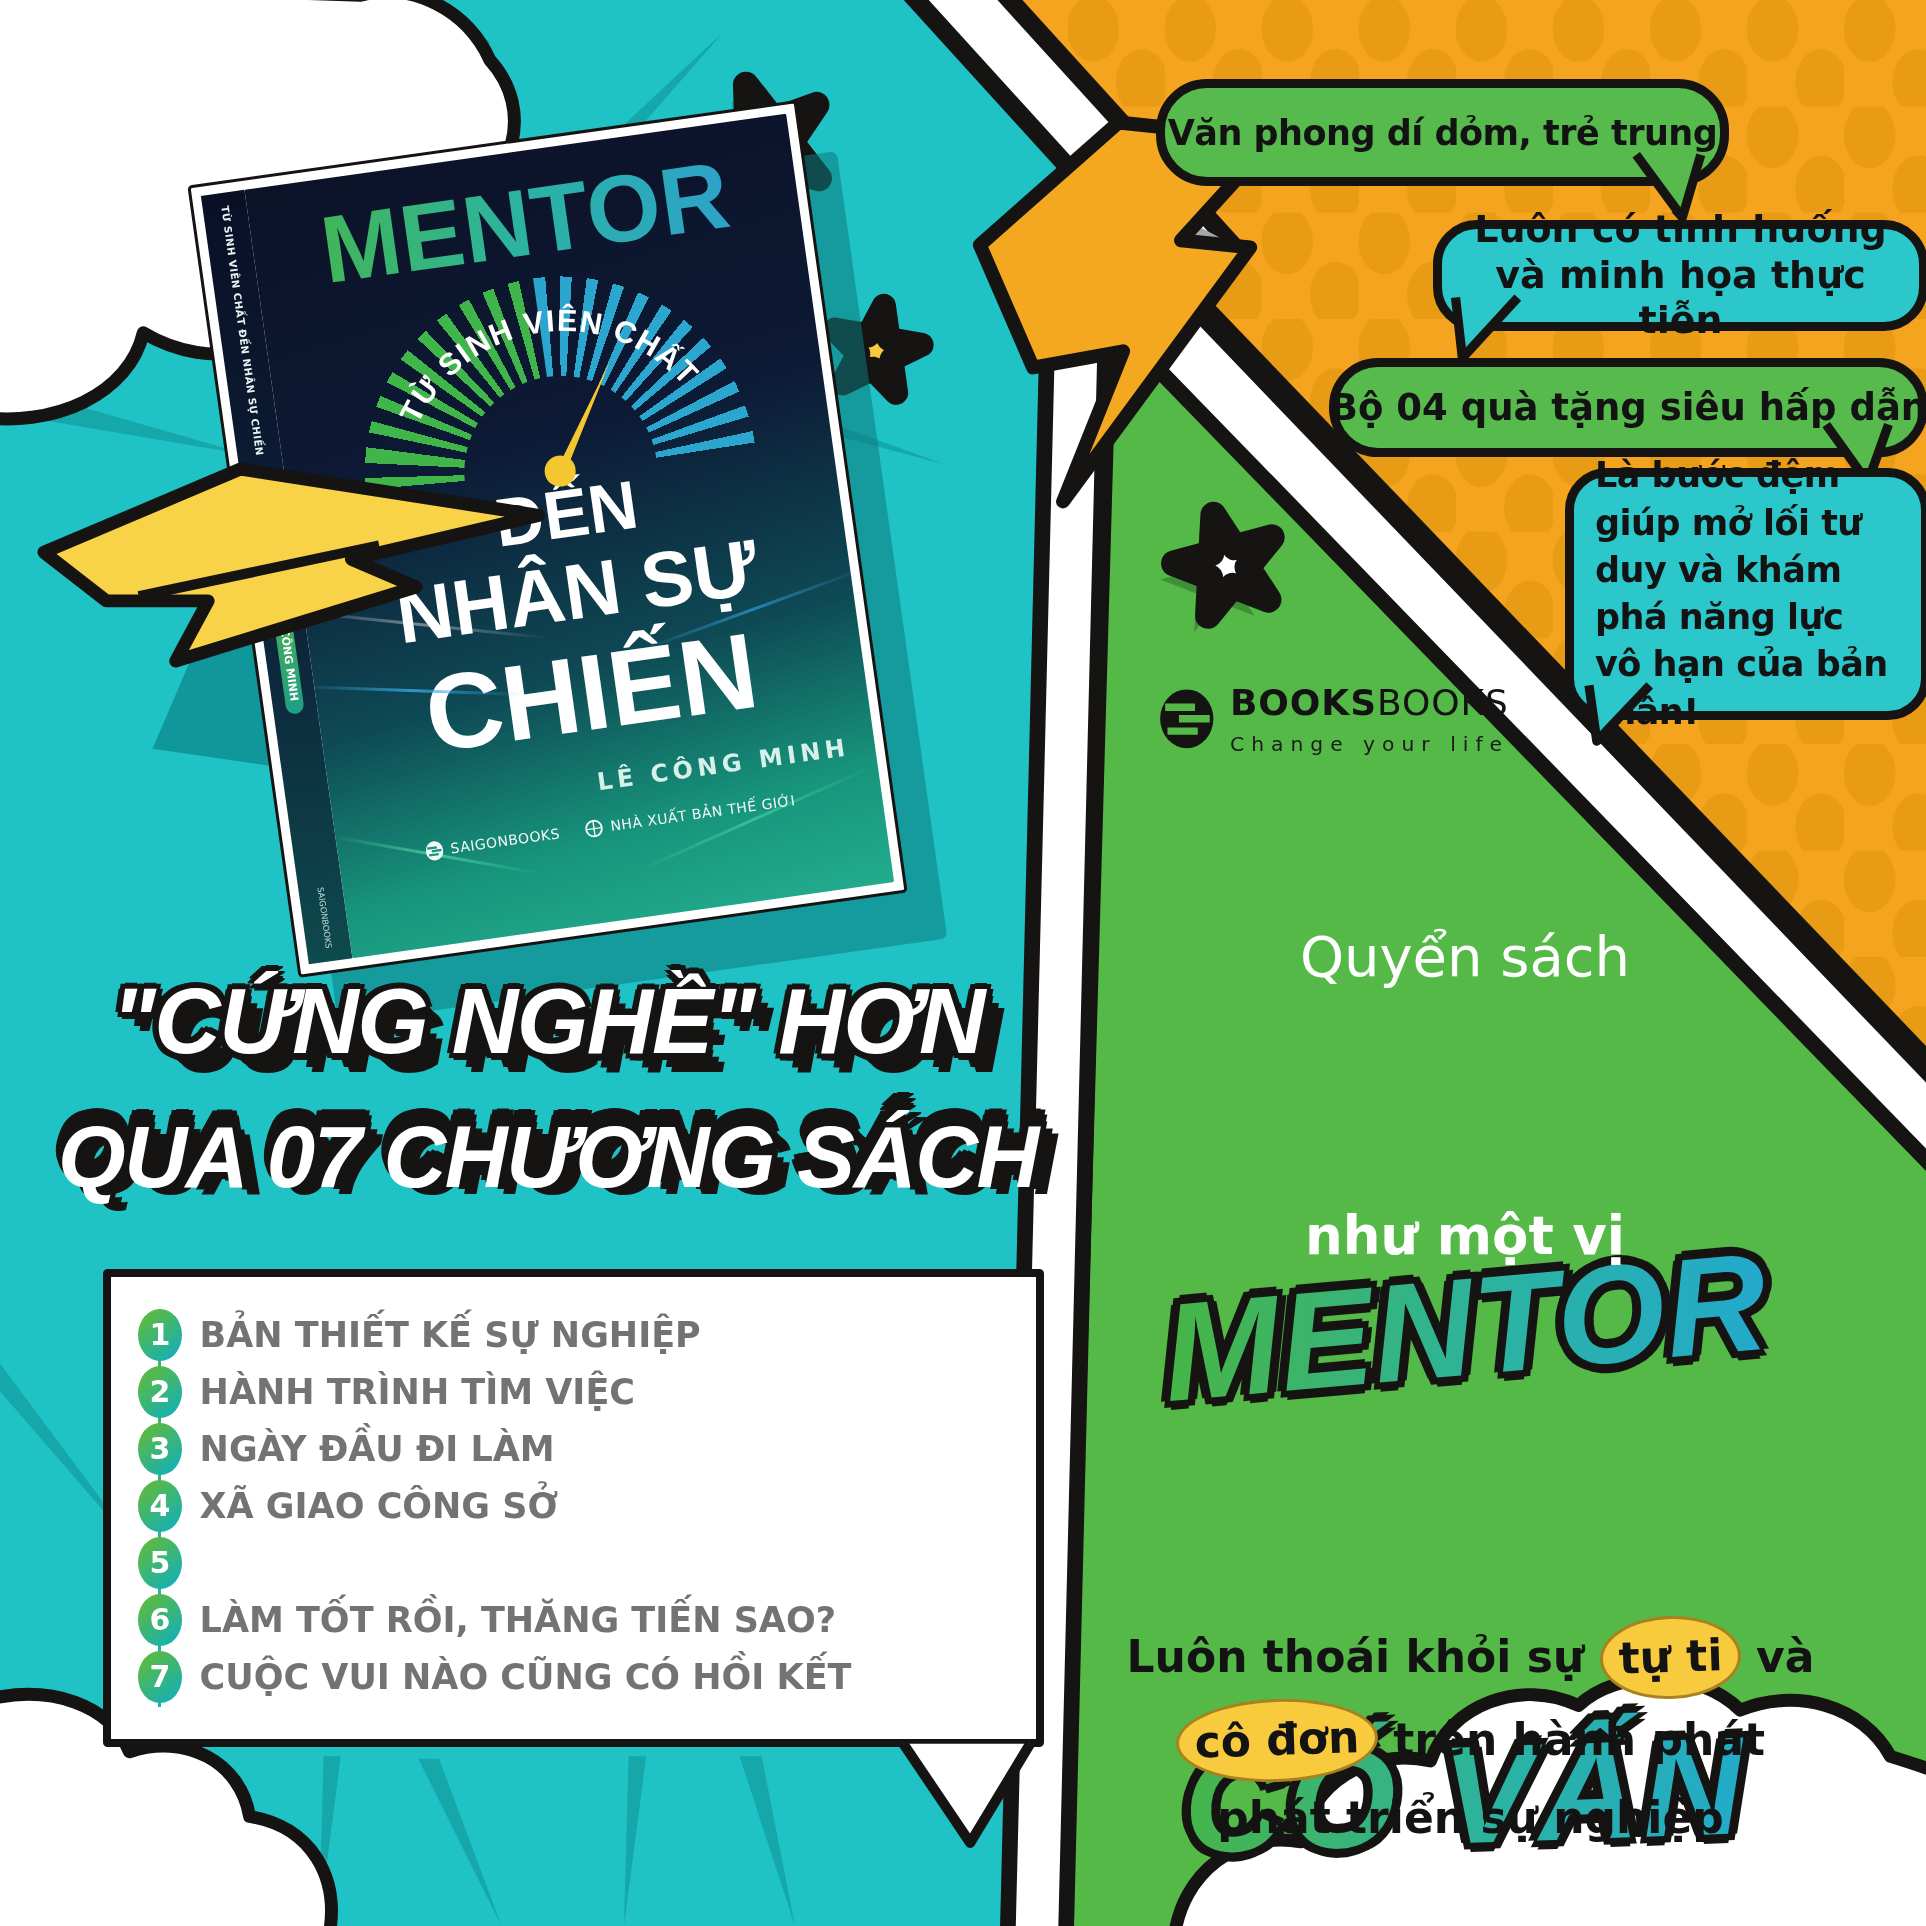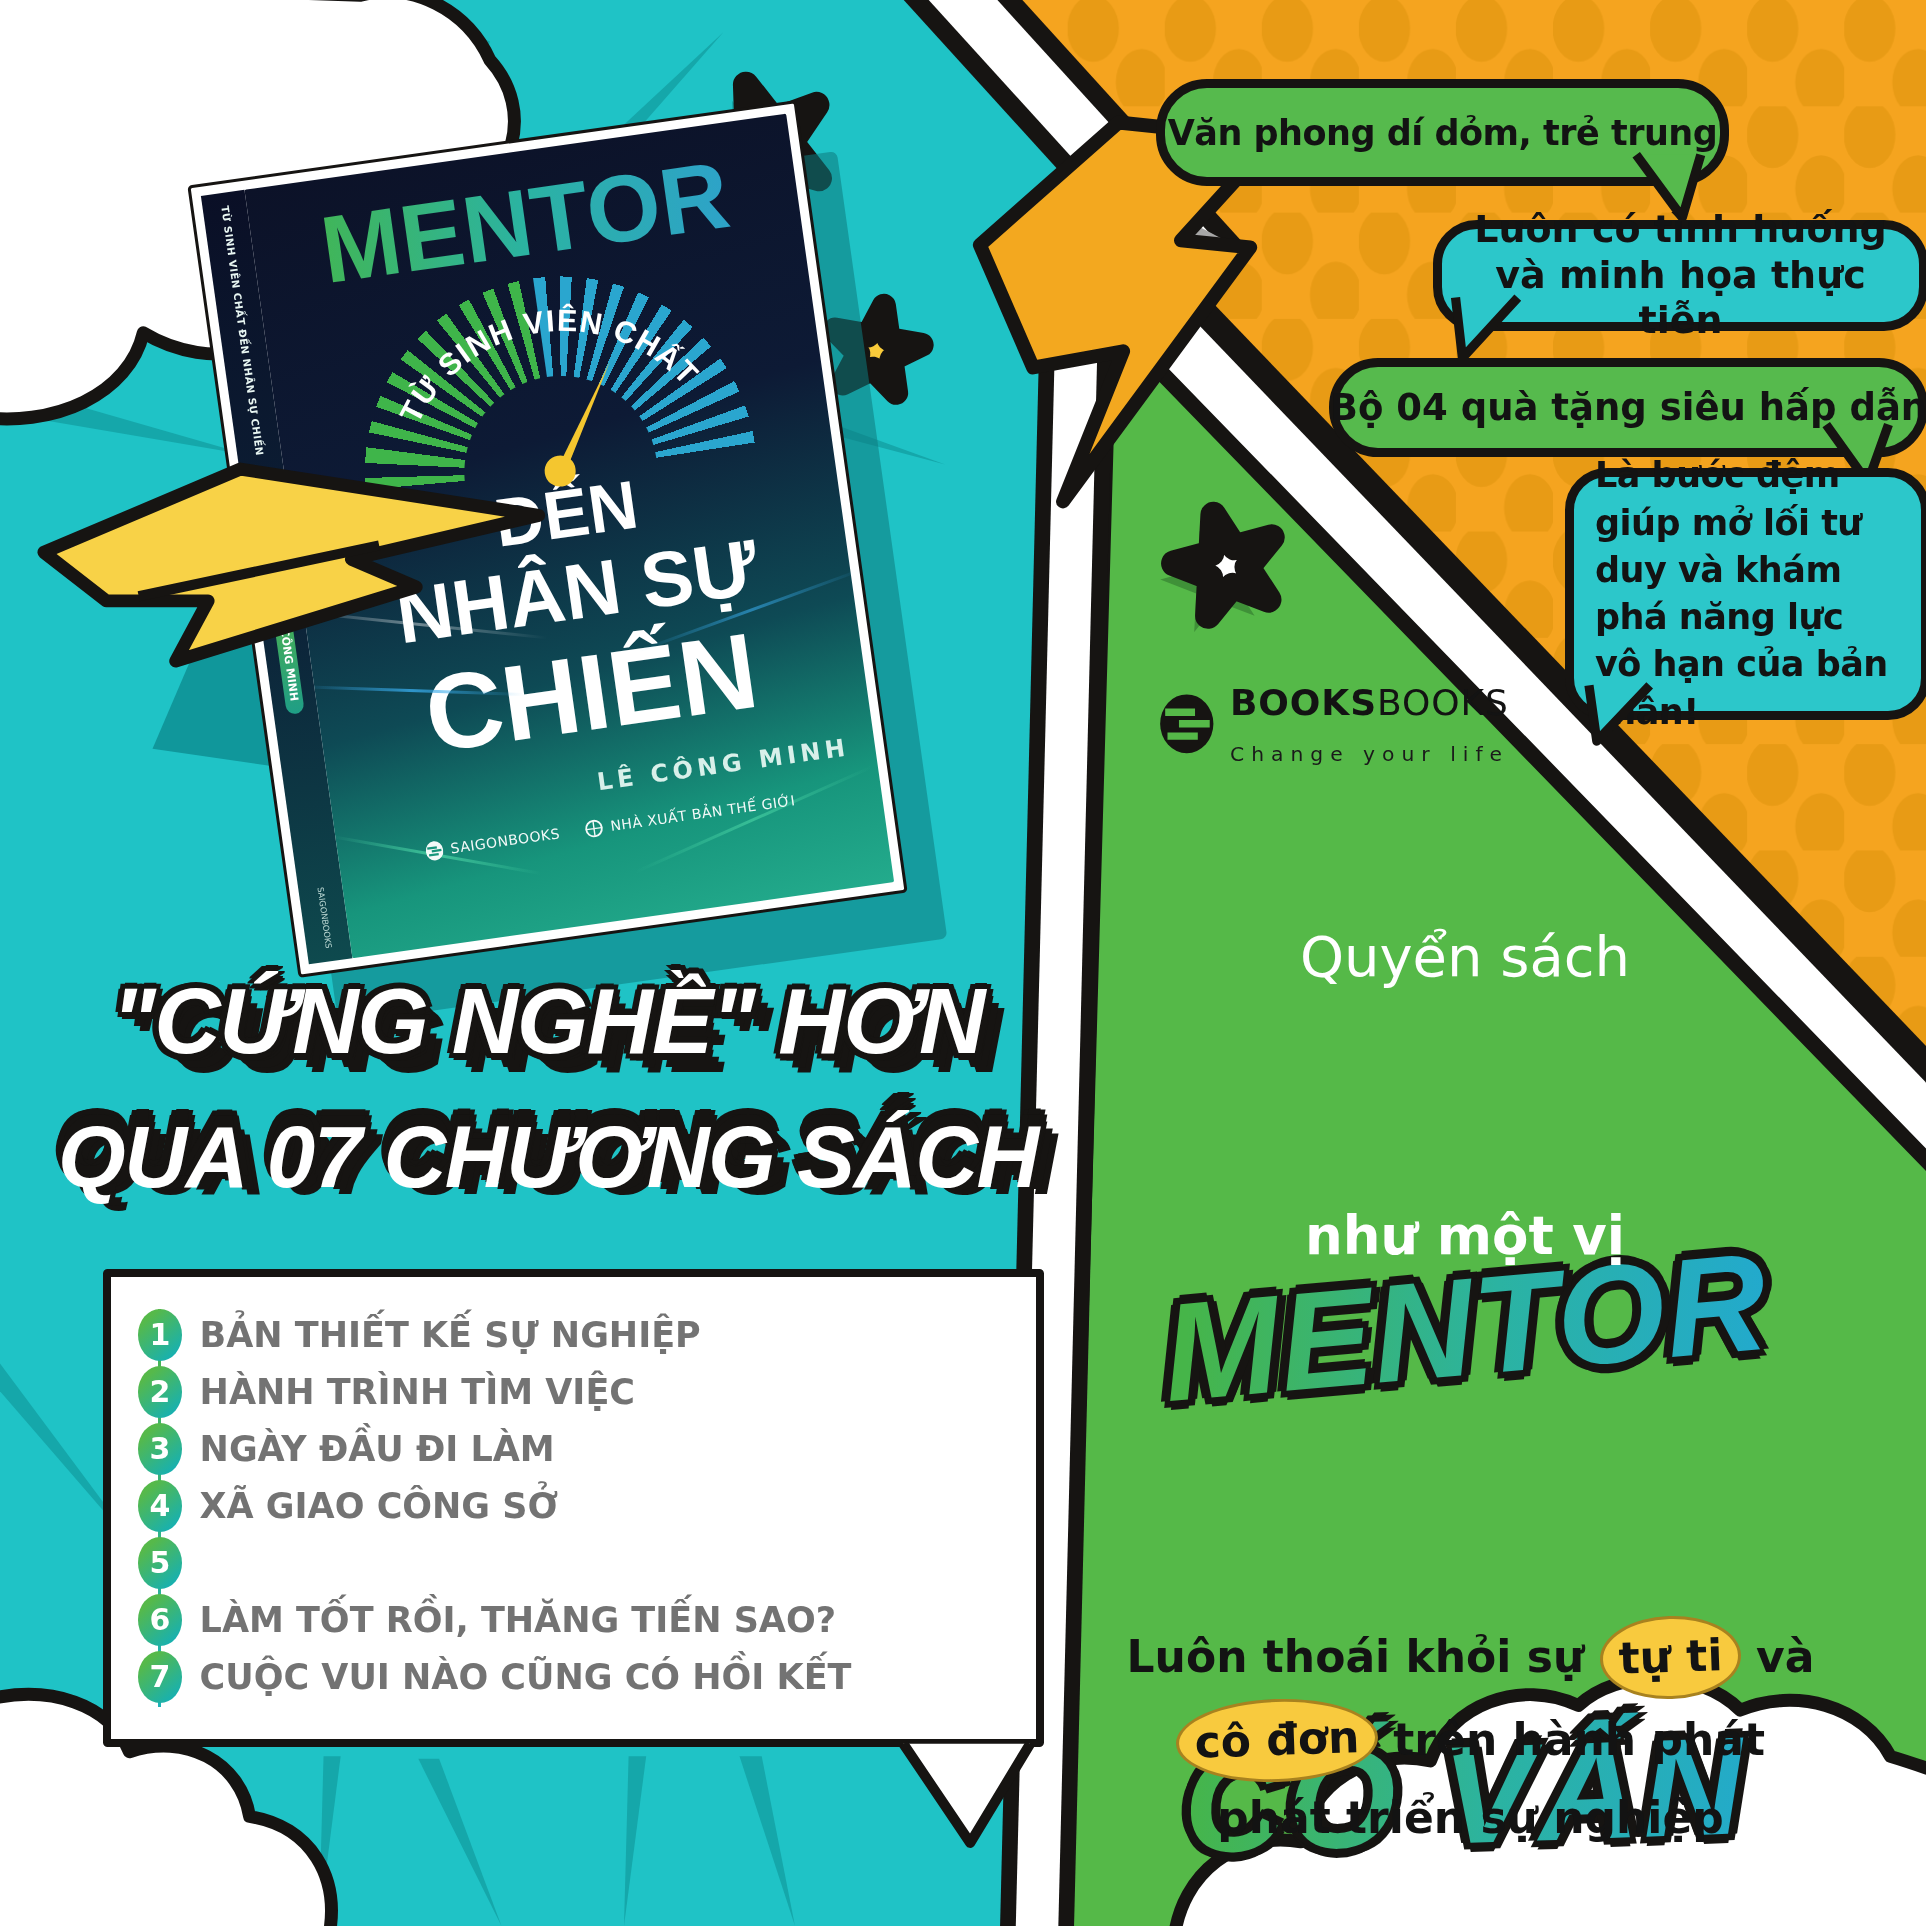--- a/index.html
+++ b/index.html
@@ -92,21 +92,21 @@
   .cover-author{text-align:right;padding-right:25.4px;color:#d8f0ea;font-size:24px;
                 font-weight:bold;letter-spacing:4.6px;margin-top:15.7px;}
   .cover-pubs{display:flex;align-items:center;justify-content:center;gap:25.4px;margin-top:21px;
               color:#fff;font-size:14px;letter-spacing:0.5px;opacity:.95;}
   .pubitem{display:flex;align-items:center;gap:7.4px;}
 
   
   .pubblock{left:1158px;top:682px;display:flex;align-items:center;gap:14px;}
   .pubtext .row1{font-size:36px;letter-spacing:0.9px;color:#131313;}
   .pubtext .row1 b{font-weight:900;}
-  .pubtext .row2{font-size:20.3px;letter-spacing:7px;color:#1a1a1a;margin-top:19px;}
+  .pubtext .row2{font-size:20.3px;letter-spacing:7px;color:#1a1a1a;margin-top:9px;}
 
   
   .rp-intro{left:1123px;top:924px;width:684px;text-align:center;color:#fff;
             font-size:56px;font-weight:normal;}
   .rp-mentor{left:1123px;top:1001px;width:684px;font-size:139px;letter-spacing:0.9px;
              transform:rotate(-5deg);line-height:1.3;}
   .rp-connector{left:1123px;top:1166px;width:684px;text-align:center;color:#fff;
                 font-size:53px;font-weight:bold;margin-top:39px;}
   .rp-title1{left:1123px;top:1285px;width:684px;font-size:139px;letter-spacing:3.7px;
              transform:rotate(-2deg);line-height:1.35;}

